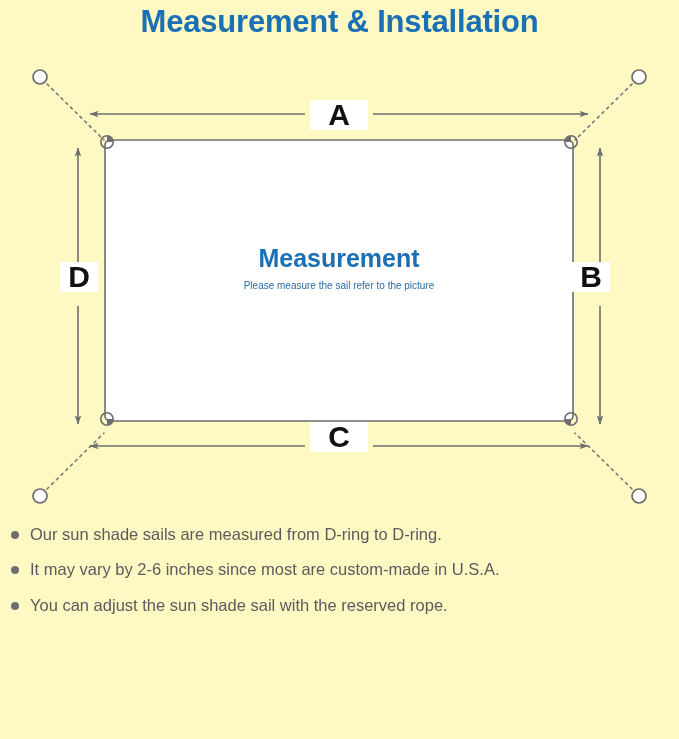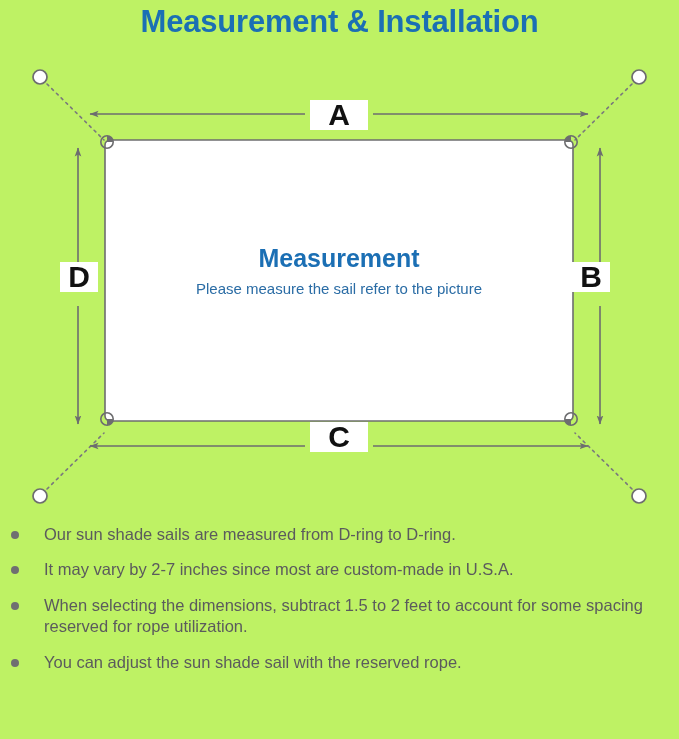--- a/index.html
+++ b/index.html
@@ -11,21 +11,21 @@
     width: 679px;
     height: 739px;
     font-family: "Liberation Sans", sans-serif;
     overflow: hidden;
     position: relative;
   }
   #page {
     position: relative;
     width: 679px;
     height: 739px;
-    background: #bef264;
+    background: #fef9c3;
   }
 
   
   .title {
     position: absolute;
     left: 0;
     top: 4px;
     width: 679px;
     text-align: center;
     font-size: 31px;
@@ -56,21 +56,21 @@
     font-size: 25px;
     font-weight: bold;
     color: #1b6fb4;
   }
   .sail-sub {
     position: absolute;
     left: 105px;
     top: 228px;
     width: 468px;
     text-align: center;
-    font-size: 15px;
+    font-size: 10px;
     color: #2a6ca5;
   }
 
   
   .edge-label {
     position: absolute;
     font-size: 30px;
     font-weight: bold;
     color: #111111;
     text-align: center;
@@ -84,21 +84,21 @@
 
   
   .notes {
     position: absolute;
     left: 0;
     top: 524px;
     width: 679px;
   }
   .note {
     position: relative;
-    padding-left: 44px;
+    padding-left: 30px;
     margin-bottom: 14px;
     font-size: 16.5px;
     line-height: 1.3;
     color: #5b5b5d;
   }
   .note .bullet {
     position: absolute;
     left: 11px;
     top: 7px;
     width: 8px;
@@ -177,25 +177,21 @@
     <div class="edge-label label-d">D</div>
   </div>
 
   <div class="notes">
     <div class="note">
       <span class="bullet"></span>
       <span class="note-text">Our sun shade sails are measured from D-ring to D-ring.</span>
     </div>
     <div class="note">
       <span class="bullet"></span>
-      <span class="note-text">It may vary by 2-7 inches since most are custom-made in U.S.A.</span>
-    </div>
-    <div class="note">
-      <span class="bullet"></span>
-      <span class="note-text">When selecting the dimensions, subtract 1.5 to 2 feet to account for some spacing reserved for rope utilization.</span>
+      <span class="note-text">It may vary by 2-6 inches since most are custom-made in U.S.A.</span>
     </div>
     <div class="note">
       <span class="bullet"></span>
       <span class="note-text">You can adjust the sun shade sail with the reserved rope.</span>
     </div>
   </div>
 
 </div>
 
 </body></html>

